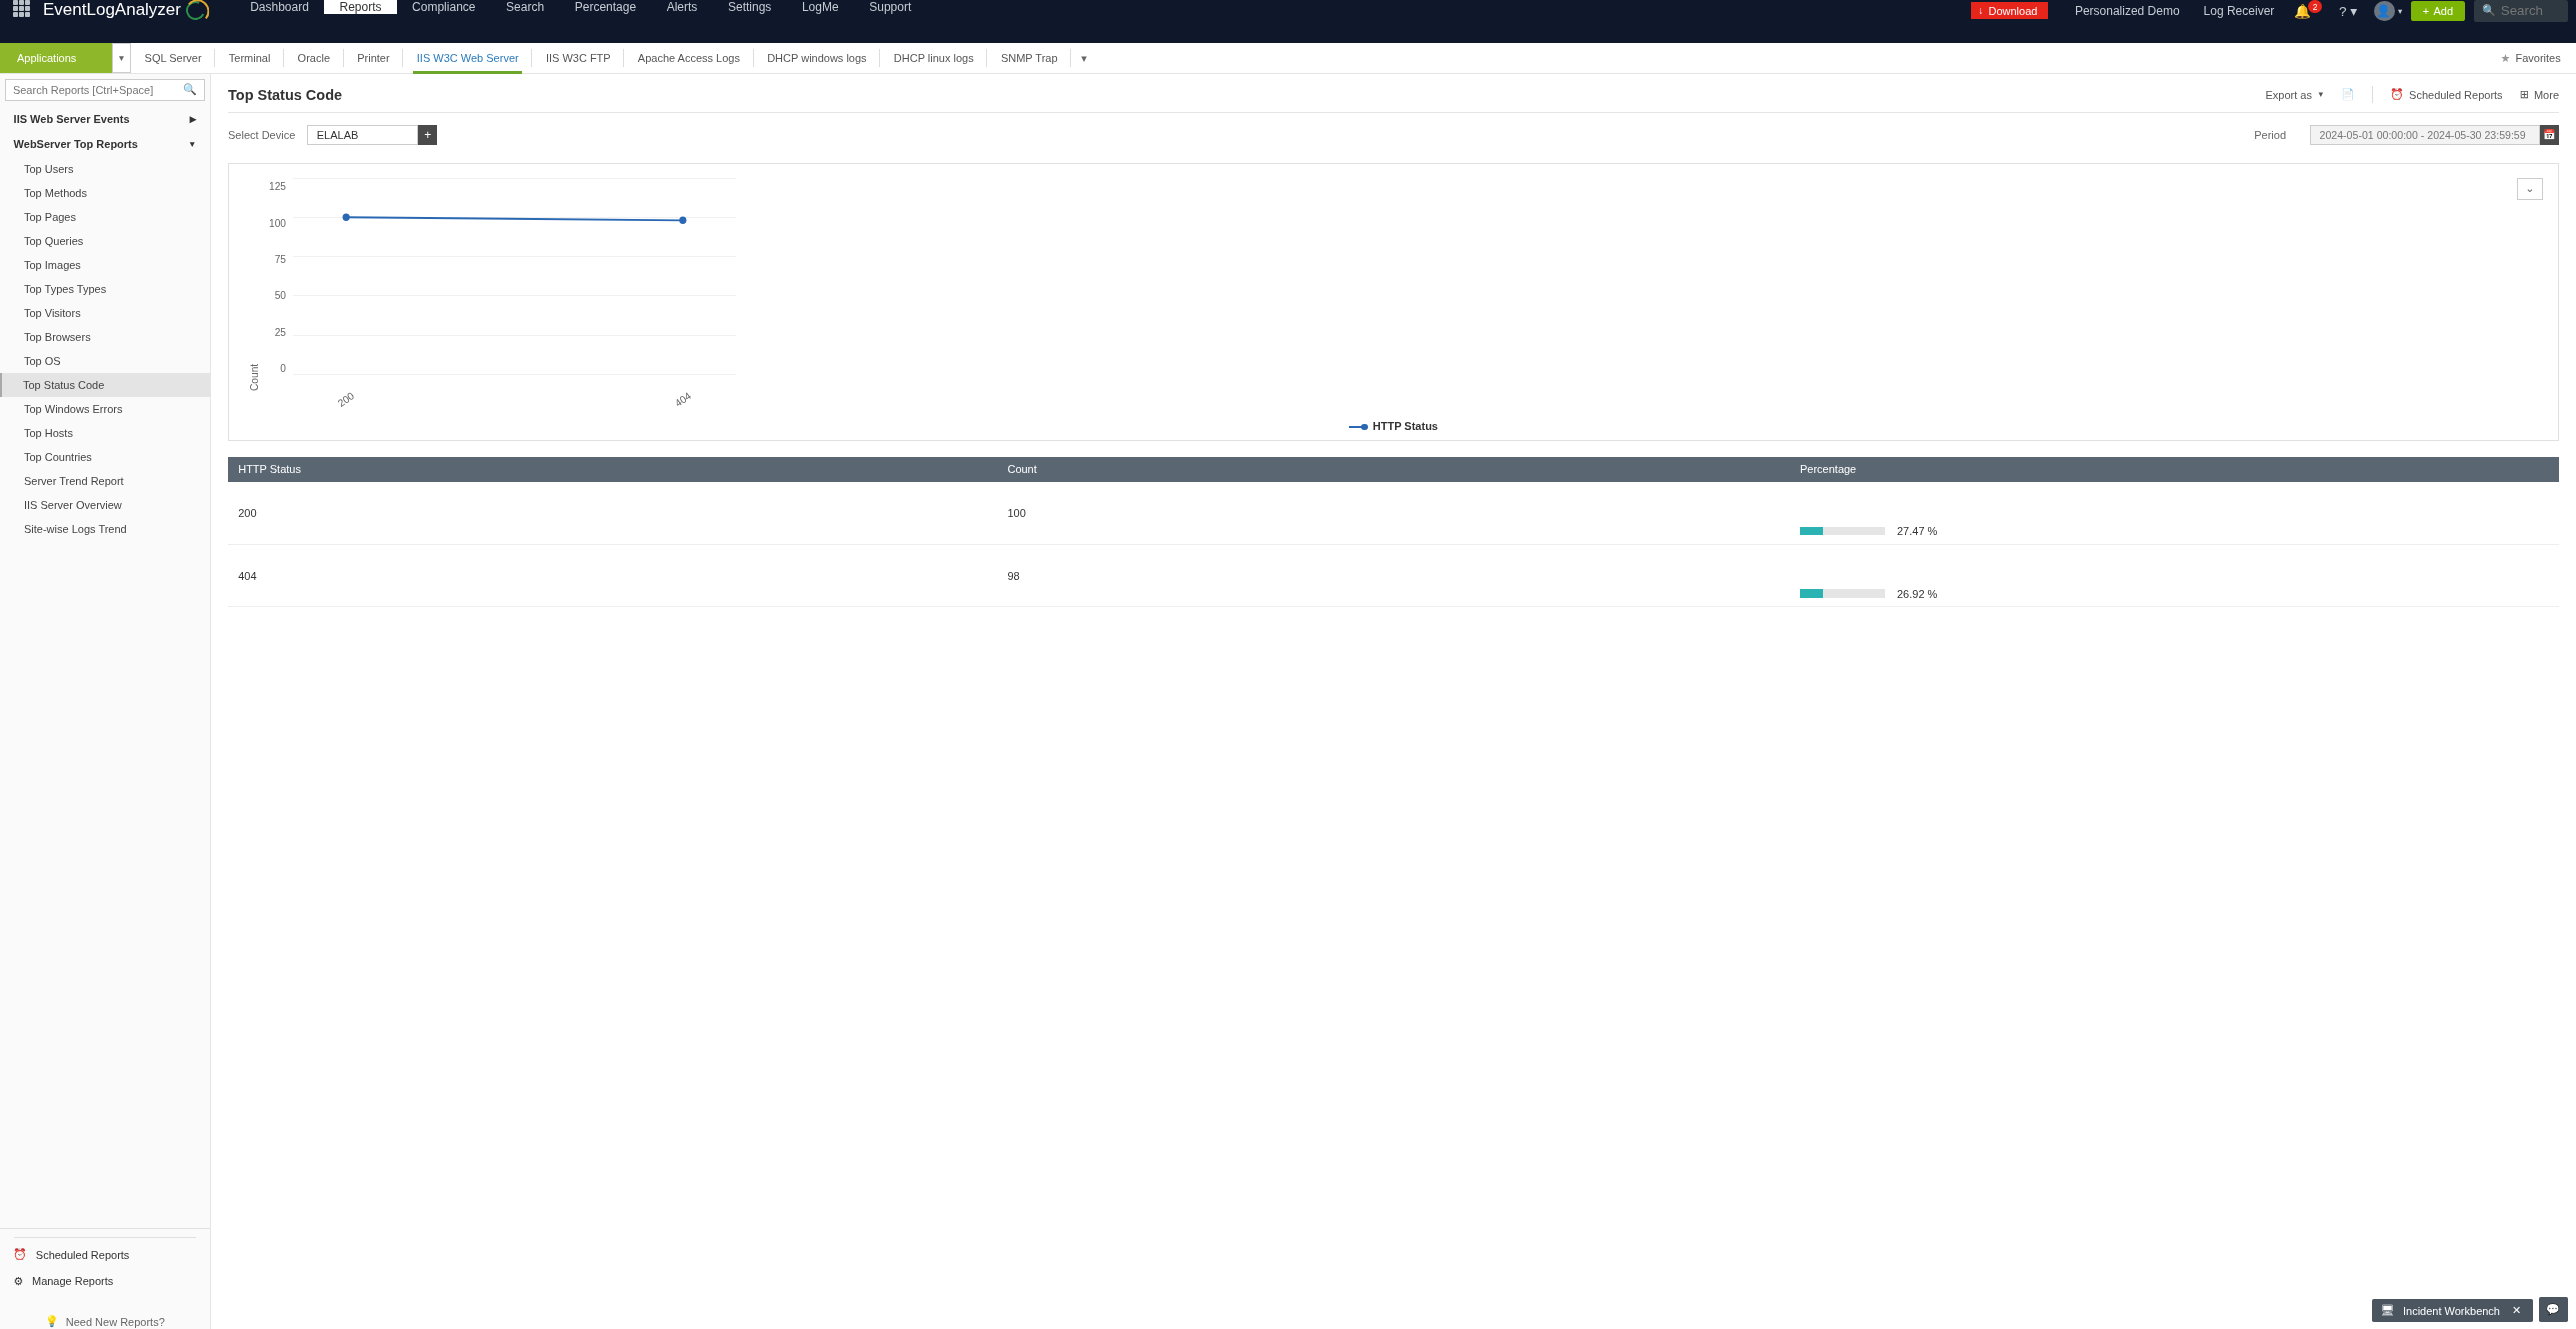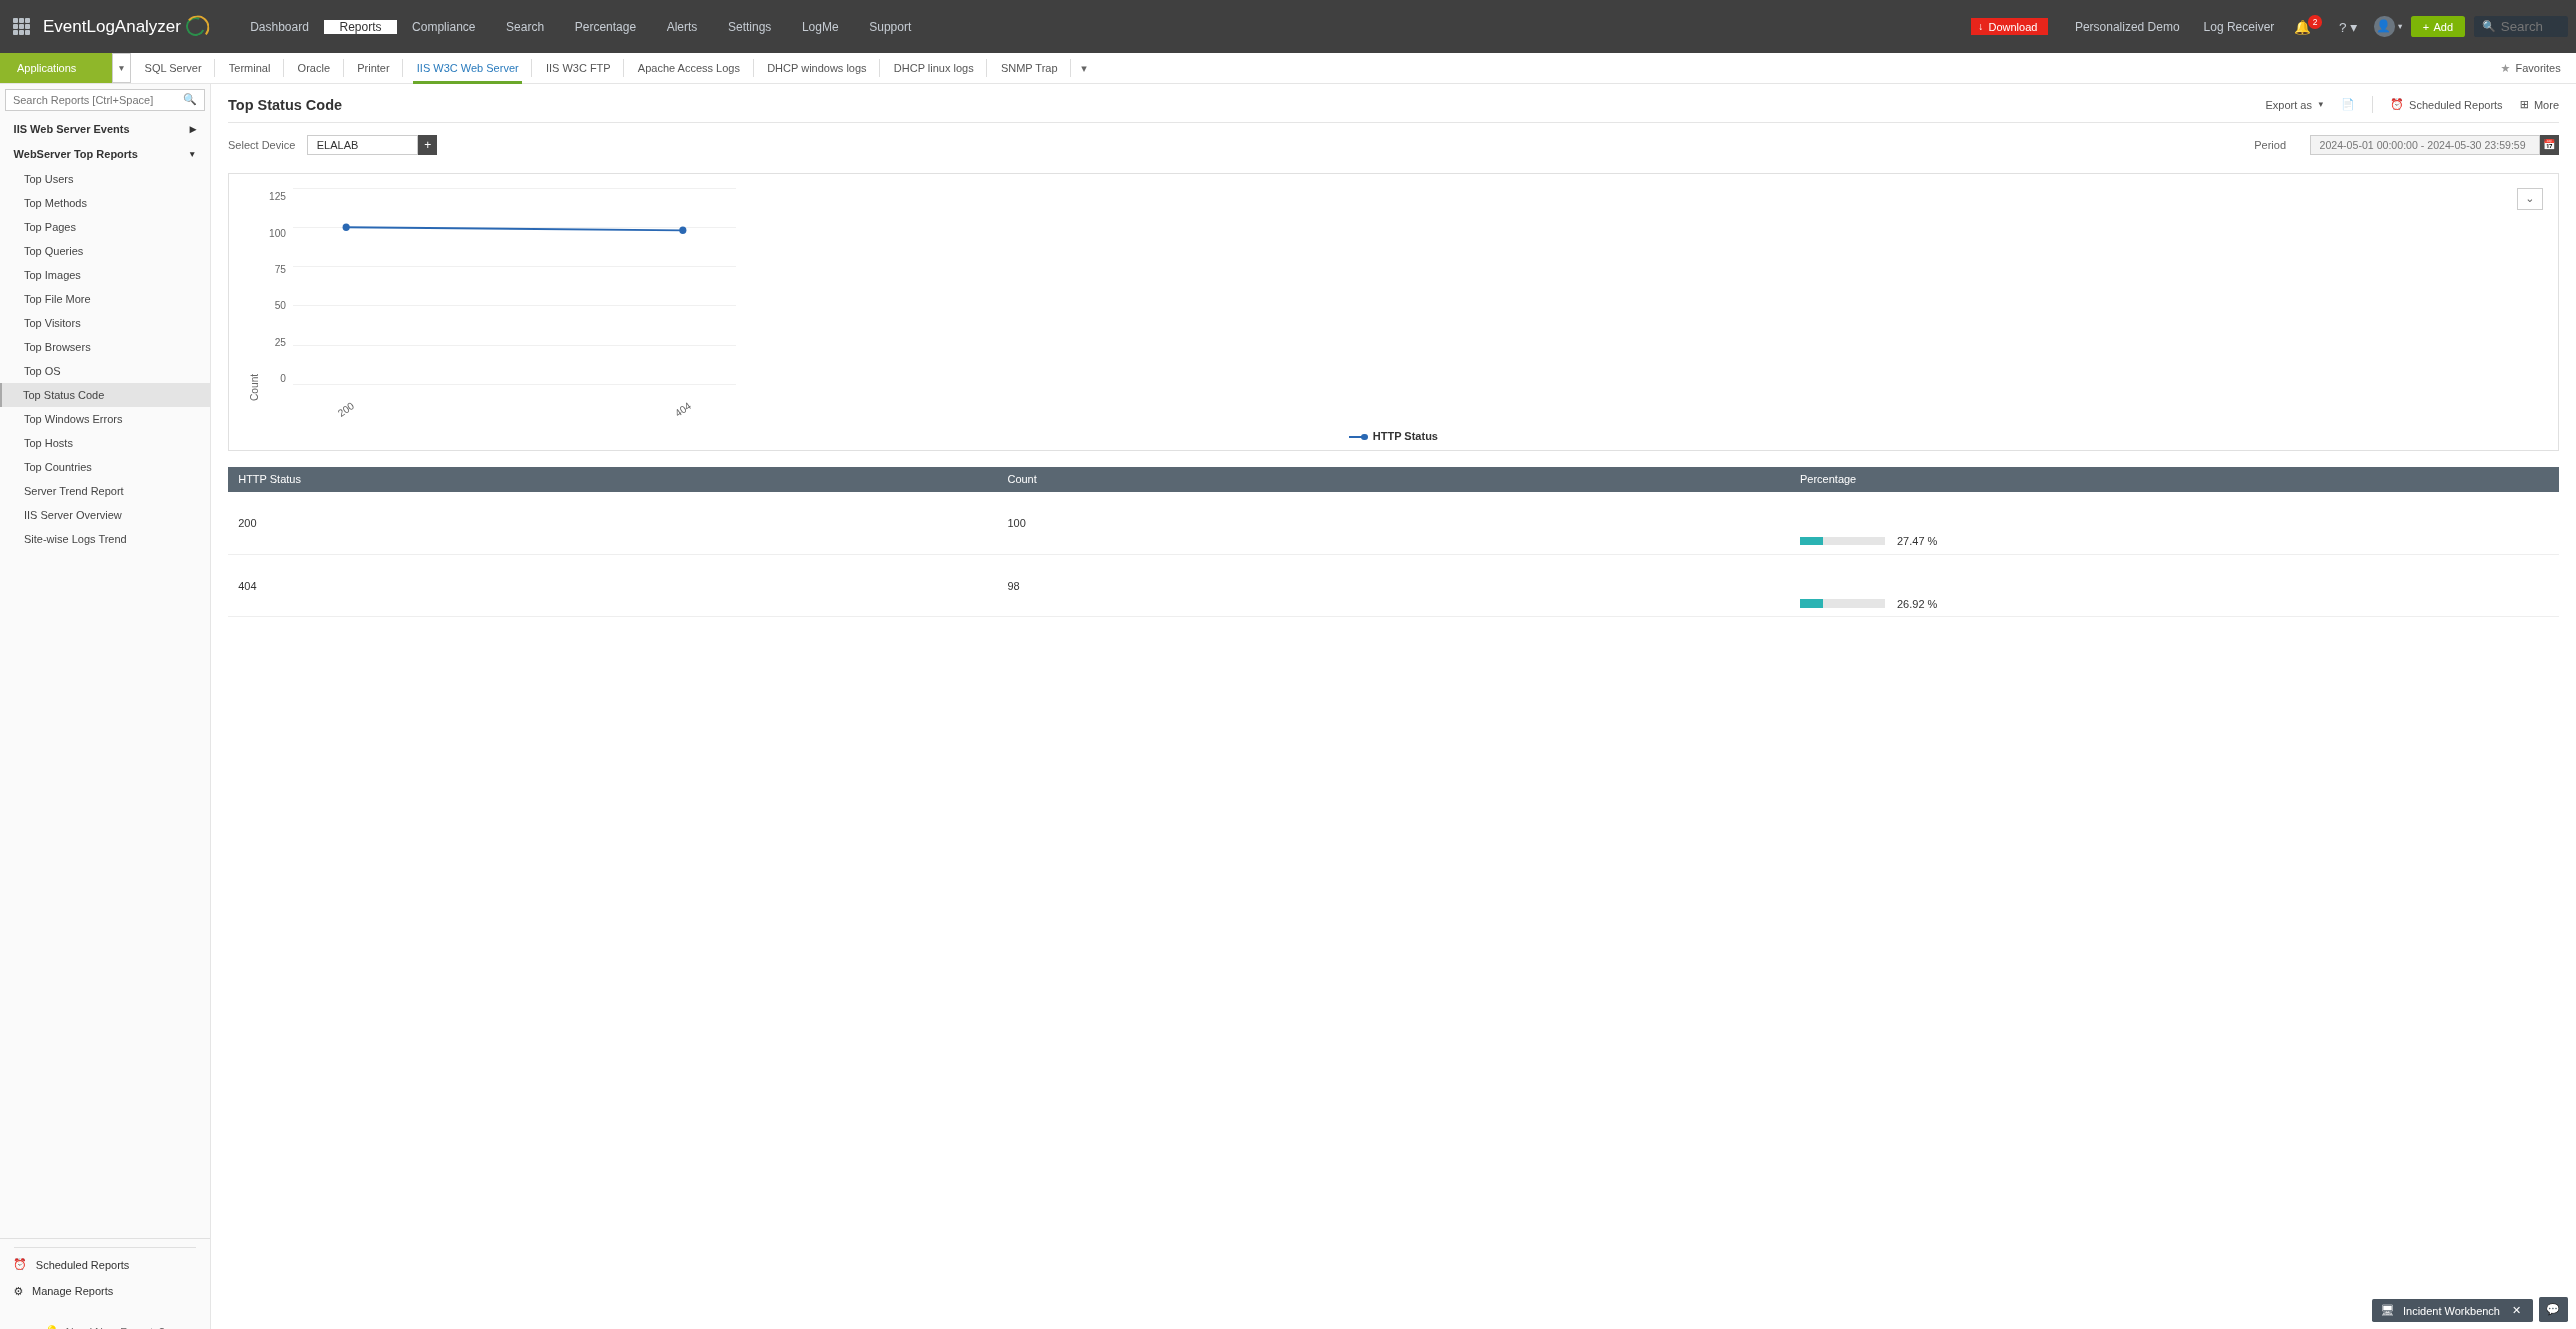--- a/index.html
+++ b/index.html
@@ -1,19 +1,19 @@
 <!DOCTYPE html>
 <html style="font-size:13.6px"><head>
 <meta charset="utf-8">
 <style>
   * { box-sizing: border-box; margin: 0; padding: 0; }
   body { font-family: -apple-system, BlinkMacSystemFont, "Segoe UI", Arial, sans-serif; font-size: 11px; color: #333; background: #fff; overflow: hidden; }
   
   
-  .topbar { background: #404040; height: 53px; display: flex; align-items: center; }
+  .topbar { background: #0f172a; height: 43px; display: flex; align-items: flex-start; }
   .apps-icon { width: 43px; display: flex; align-items: center; justify-content: center; }
   .apps-grid { width: 17px; height: 17px; display: grid; grid-template-columns: repeat(3,1fr); grid-template-rows: repeat(3,1fr); gap: 1.7px; }
   .apps-grid span { background: #b9c0c7; border-radius: 0.9px; }
   .logo { display: flex; align-items: center; color: #fff; font-size: 17px; font-weight: 300; padding-right: 12.8px; }
   .logo .strong { font-weight: 400; }
   .logo-swirl { margin-left: 5.1px; width: 19px; height: 19px; border: 2.6px solid #2b8f4b; border-right-color: transparent; border-radius: 50%; transform: rotate(-20deg); position: relative; }
   .logo-swirl::after { content:''; position:absolute; width:20.4px; height:20.4px; border:2.6px solid #e0a82e; border-left-color:transparent; border-bottom-color:transparent; border-radius:50%; top:-2.6px; left:-2.6px; transform:rotate(15deg); }
   .topnav { display: flex; align-items: stretch; margin-left: 17px; }
   .topnav-item { display: flex; align-items: center; padding: 0 15.3px; color: #c6ccd3; font-size: 12px; cursor: pointer; }
   .topnav-item.active { background: #fff; color: #333; }
@@ -192,21 +192,21 @@
     <div class="tree-section">
       <span>WebServer Top Reports</span>
       <span style="font-size:8.5px">▼</span>
     </div>
     <div class="tree-items" id="tree-items">
         <div class="tree-item">Top Users</div>
         <div class="tree-item">Top Methods</div>
         <div class="tree-item">Top Pages</div>
         <div class="tree-item">Top Queries</div>
         <div class="tree-item">Top Images</div>
-        <div class="tree-item">Top File More</div>
+        <div class="tree-item">Top Types Types</div>
         <div class="tree-item">Top Visitors</div>
         <div class="tree-item">Top Browsers</div>
         <div class="tree-item">Top OS</div>
         <div class="tree-item active">Top Status Code</div>
         <div class="tree-item">Top Windows Errors</div>
         <div class="tree-item">Top Hosts</div>
         <div class="tree-item">Top Countries</div>
         <div class="tree-item">Server Trend Report</div>
         <div class="tree-item">IIS Server Overview</div>
         <div class="tree-item">Site-wise Logs Trend</div>

